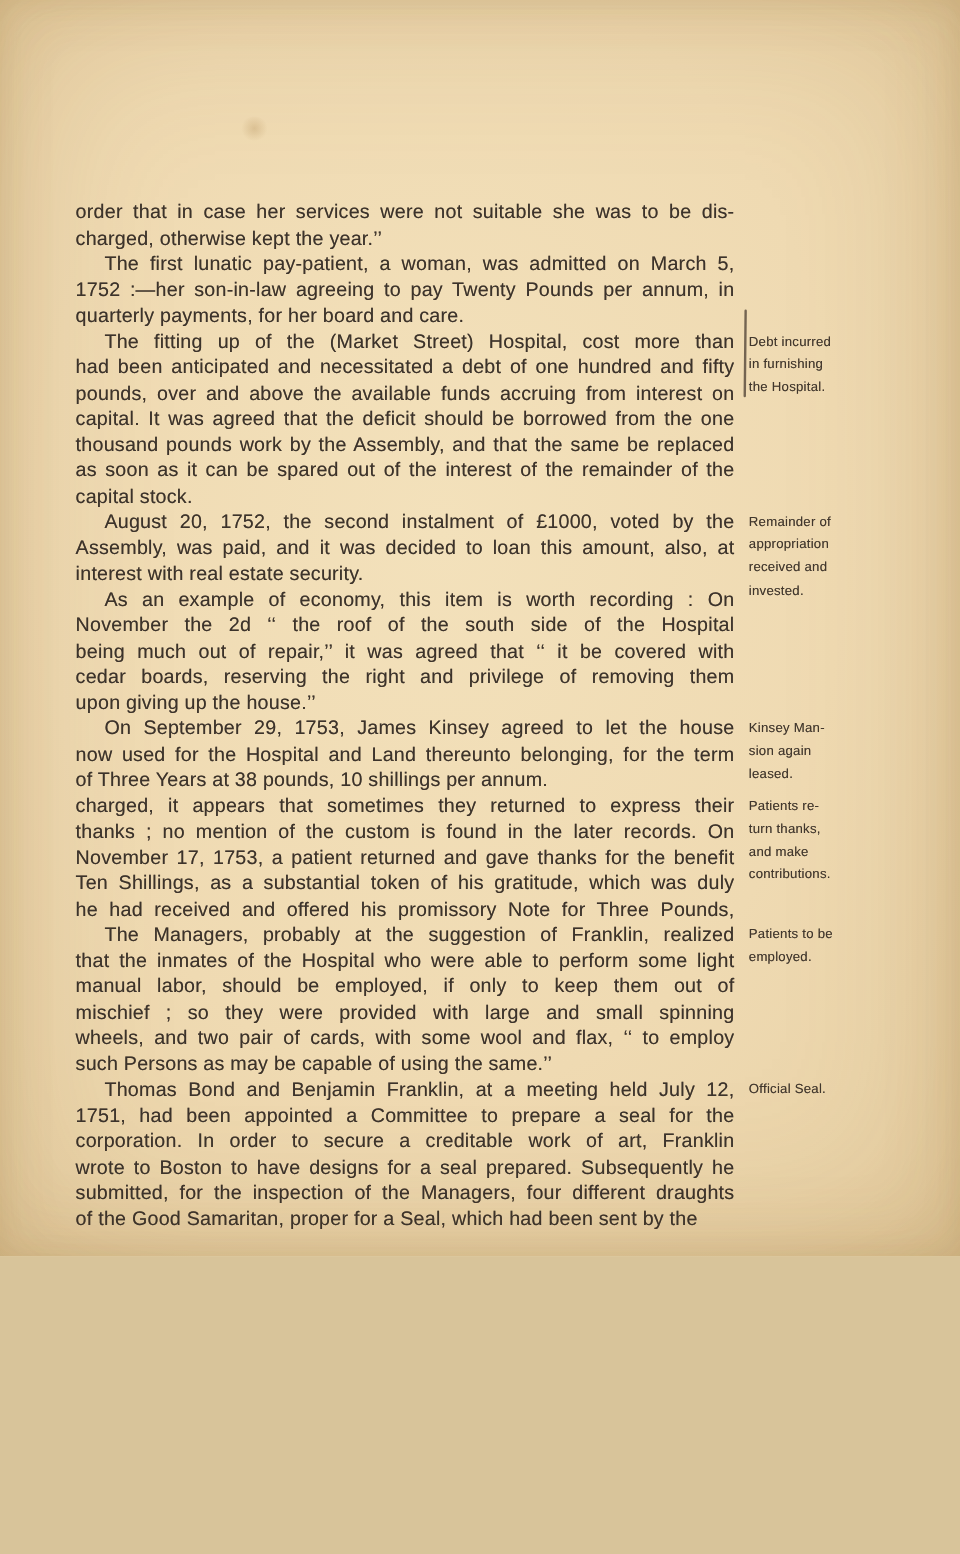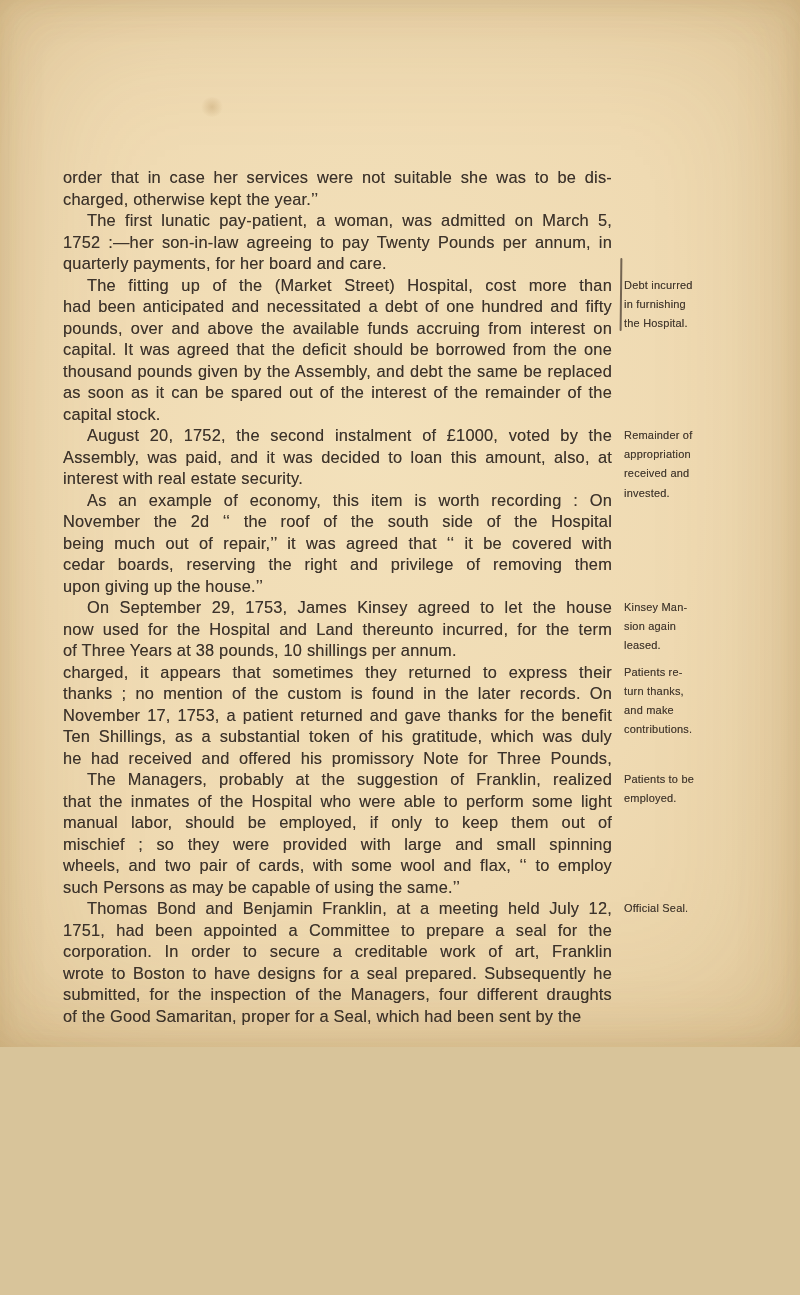--- a/index.html
+++ b/index.html
@@ -90,21 +90,21 @@
       <div class="para">
         <div class="line indent">The first lunatic pay-patient, a woman, was admitted on March 5,</div>
         <div class="line">1752 :—her son-in-law agreeing to pay Twenty Pounds per annum, in</div>
         <div class="line last">quarterly payments, for her board and care.</div>
       </div>
       <div class="para">
         <div class="line indent">The fitting up of the (Market Street) Hospital, cost more than</div>
         <div class="line">had been anticipated and necessitated a debt of one hundred and fifty</div>
         <div class="line">pounds, over and above the available funds accruing from interest on</div>
         <div class="line">capital. It was agreed that the deficit should be borrowed from the one</div>
-        <div class="line">thousand pounds given by the Assembly, and debt the same be replaced</div>
+        <div class="line">thousand pounds work by the Assembly, and that the same be replaced</div>
         <div class="line">as soon as it can be spared out of the interest of the remainder of the</div>
         <div class="line last">capital stock.</div>
         <div class="margin-note">
           <div class="note-line">Debt incurred</div>
           <div class="note-line">in furnishing</div>
           <div class="note-line">the Hospital.</div>
         </div>
       </div>
       <div class="para">
         <div class="line indent">August 20, 1752, the second instalment of £1000, voted by the</div>
@@ -119,21 +119,21 @@
       </div>
       <div class="para">
         <div class="line indent">As an example of economy, this item is worth recording : On</div>
         <div class="line">November the 2d ‘‘ the roof of the south side of the Hospital</div>
         <div class="line">being much out of repair,’’ it was agreed that ‘‘ it be covered with</div>
         <div class="line">cedar boards, reserving the right and privilege of removing them</div>
         <div class="line last">upon giving up the house.’’</div>
       </div>
       <div class="para">
         <div class="line indent">On September 29, 1753, James Kinsey agreed to let the house</div>
-        <div class="line">now used for the Hospital and Land thereunto incurred, for the term</div>
+        <div class="line">now used for the Hospital and Land thereunto belonging, for the term</div>
         <div class="line last">of Three Years at 38 pounds, 10 shillings per annum.</div>
         <div class="margin-note">
           <div class="note-line">Kinsey Man-</div>
           <div class="note-line">sion again</div>
           <div class="note-line">leased.</div>
         </div>
       </div>
       <div class="para">
         <div class="line">charged, it appears that sometimes they returned to express their</div>
         <div class="line">thanks ; no mention of the custom is found in the later records. On</div>

